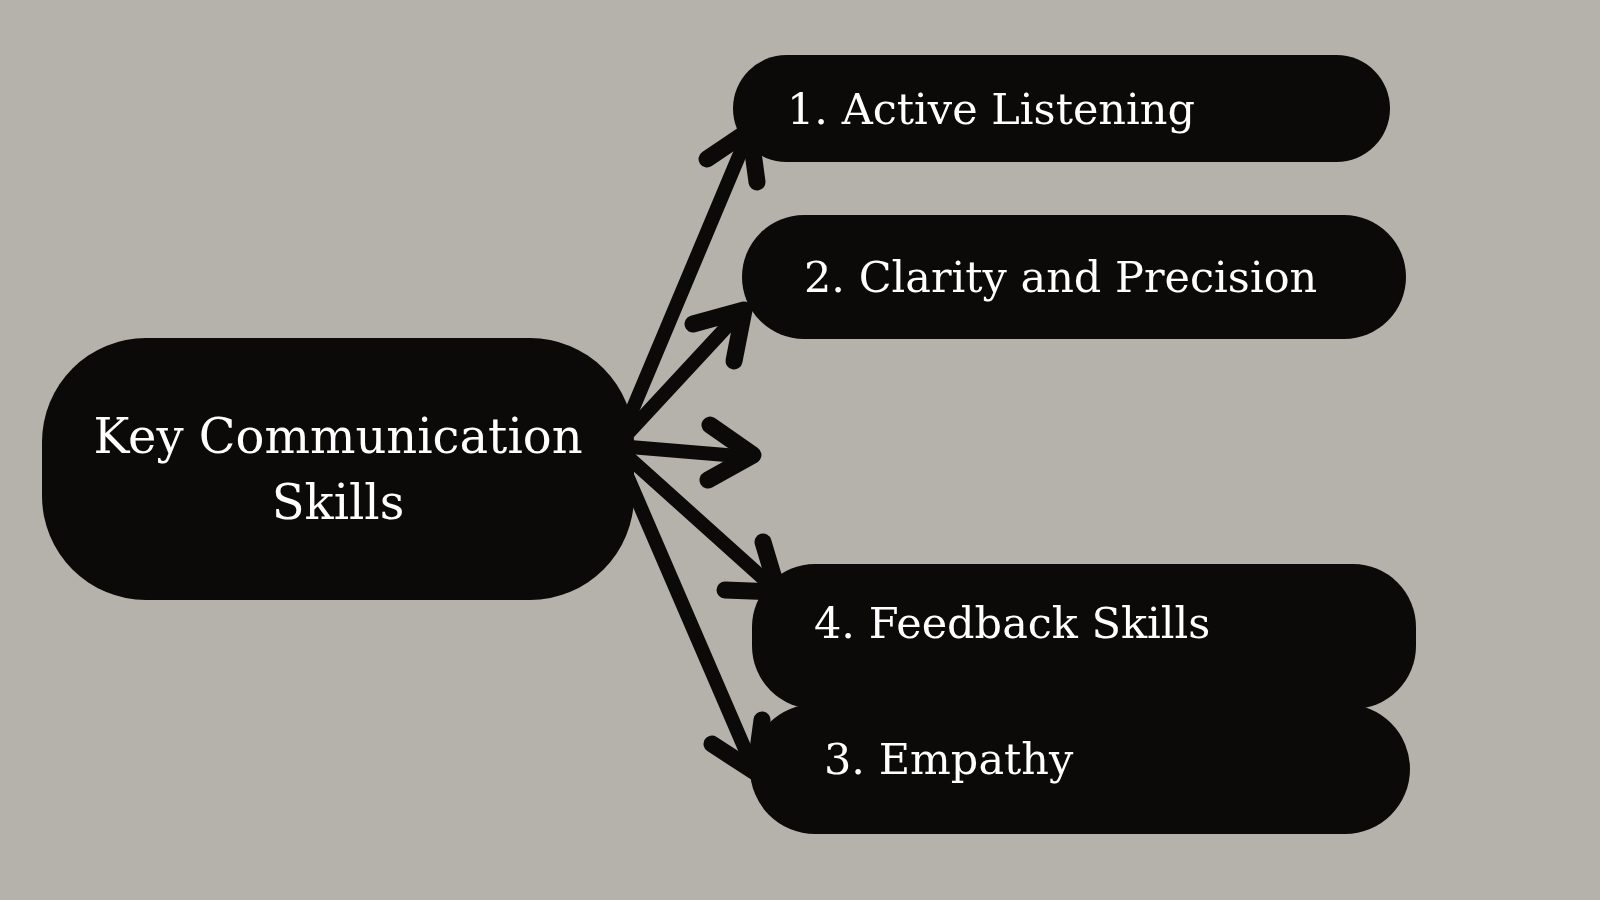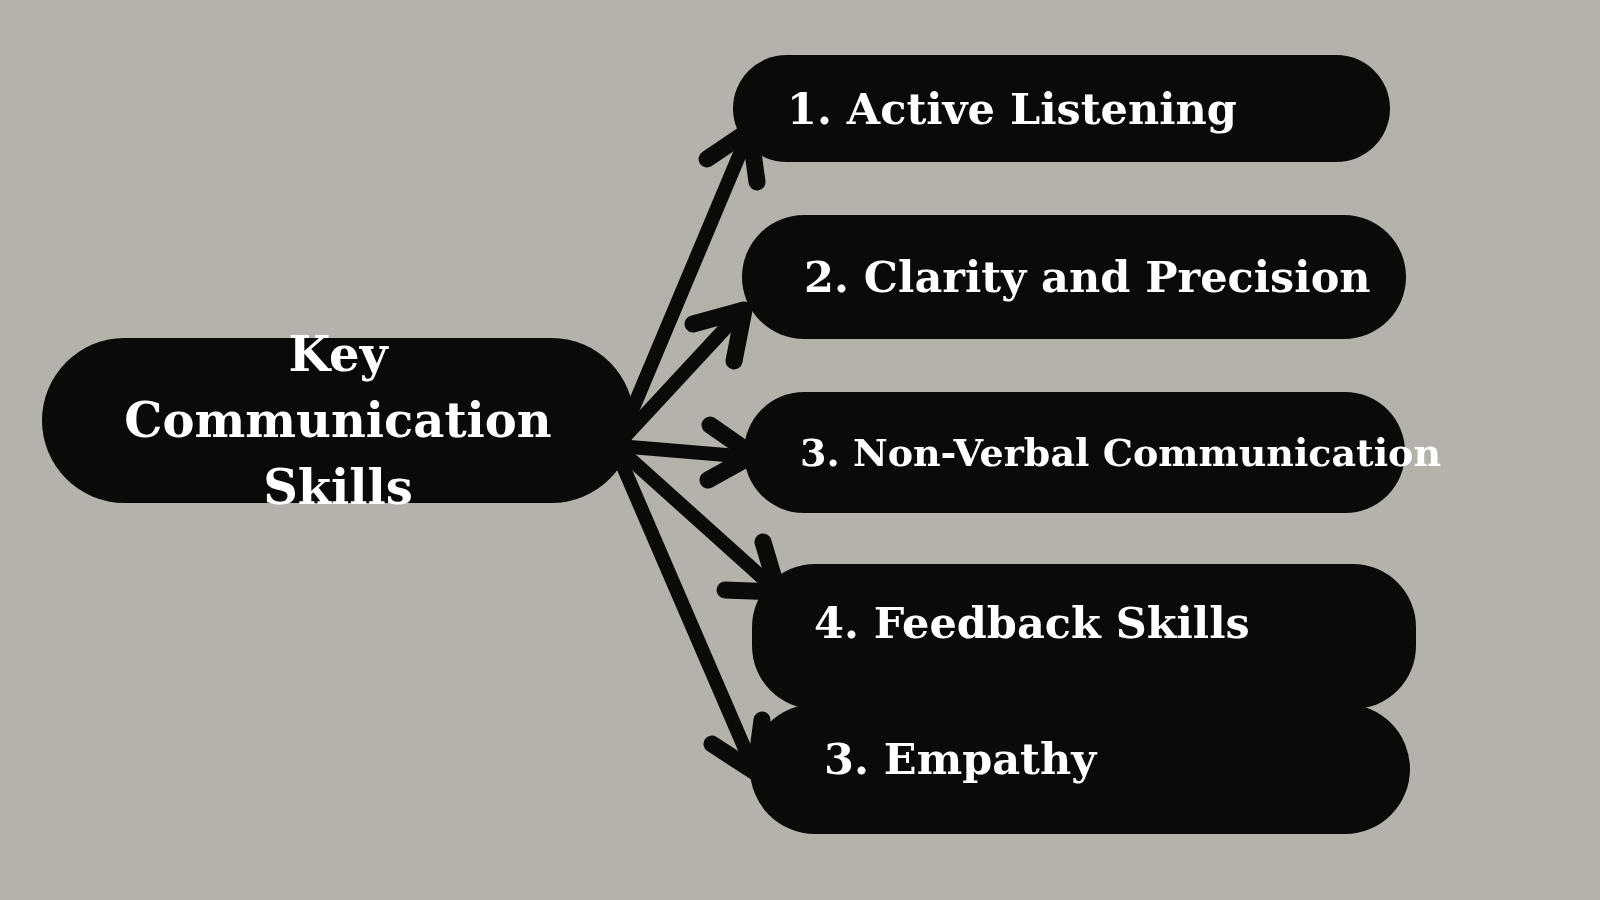--- a/index.html
+++ b/index.html
@@ -18,29 +18,29 @@
     position: relative;
     width: 1600px;
     height: 900px;
     background: var(--bg);
     overflow: hidden;
   }
   .node {
     position: absolute;
     background: var(--node);
     color: var(--text);
-    font-weight: bold;
+    font-weight: normal;
     display: flex;
     align-items: center;
     box-sizing: border-box;
     white-space: nowrap;
   }
   .center-node {
     left: 42px; top: 338px;
-    width: 592px; height: 165px;
+    width: 592px; height: 262px;
     border-radius: 104px;
     justify-content: center;
     text-align: center;
     font-size: 48px;
     line-height: 1.38;
     white-space: normal;
     padding: 0 30px;
   }
   .item-node { font-size: 43px; }
   .n1 { left: 733px; top: 55px;  width: 657px; height: 107px; border-radius: 54px; padding-left: 54px; }
@@ -75,23 +75,20 @@
   </div>
 
   <div class="node item-node n1">
     <span class="label">1. Active Listening</span>
   </div>
 
   <div class="node item-node n2">
     <span class="label">2. Clarity and Precision</span>
   </div>
 
-  <div class="node item-node n3">
-    <span class="label">3. Non-Verbal Communication</span>
-  </div>
 
   <div class="node item-node n4">
     <span class="label">4. Feedback Skills</span>
   </div>
 
   <div class="node item-node n5">
     <span class="label">3. Empathy</span>
   </div>
 
   <svg class="arrow-layer" viewBox="0 0 1600 900">

